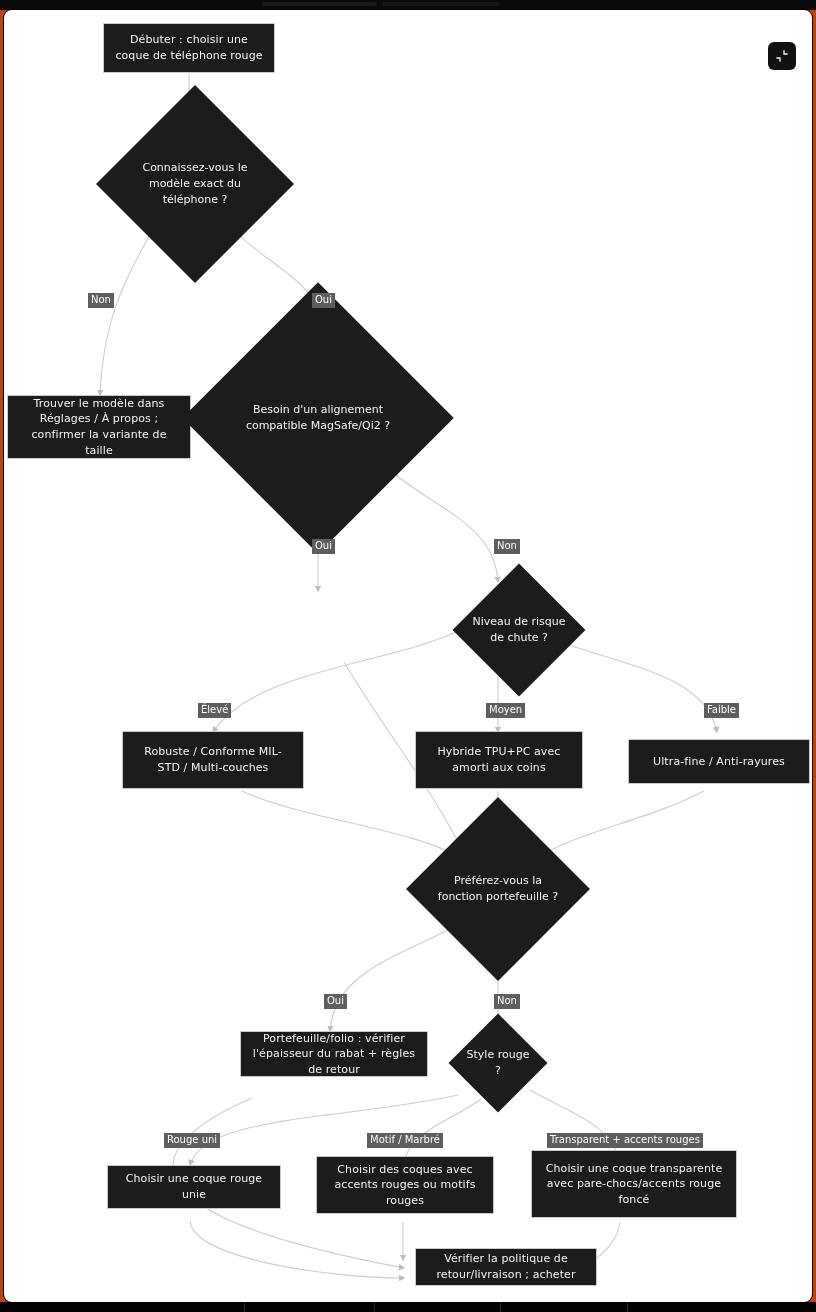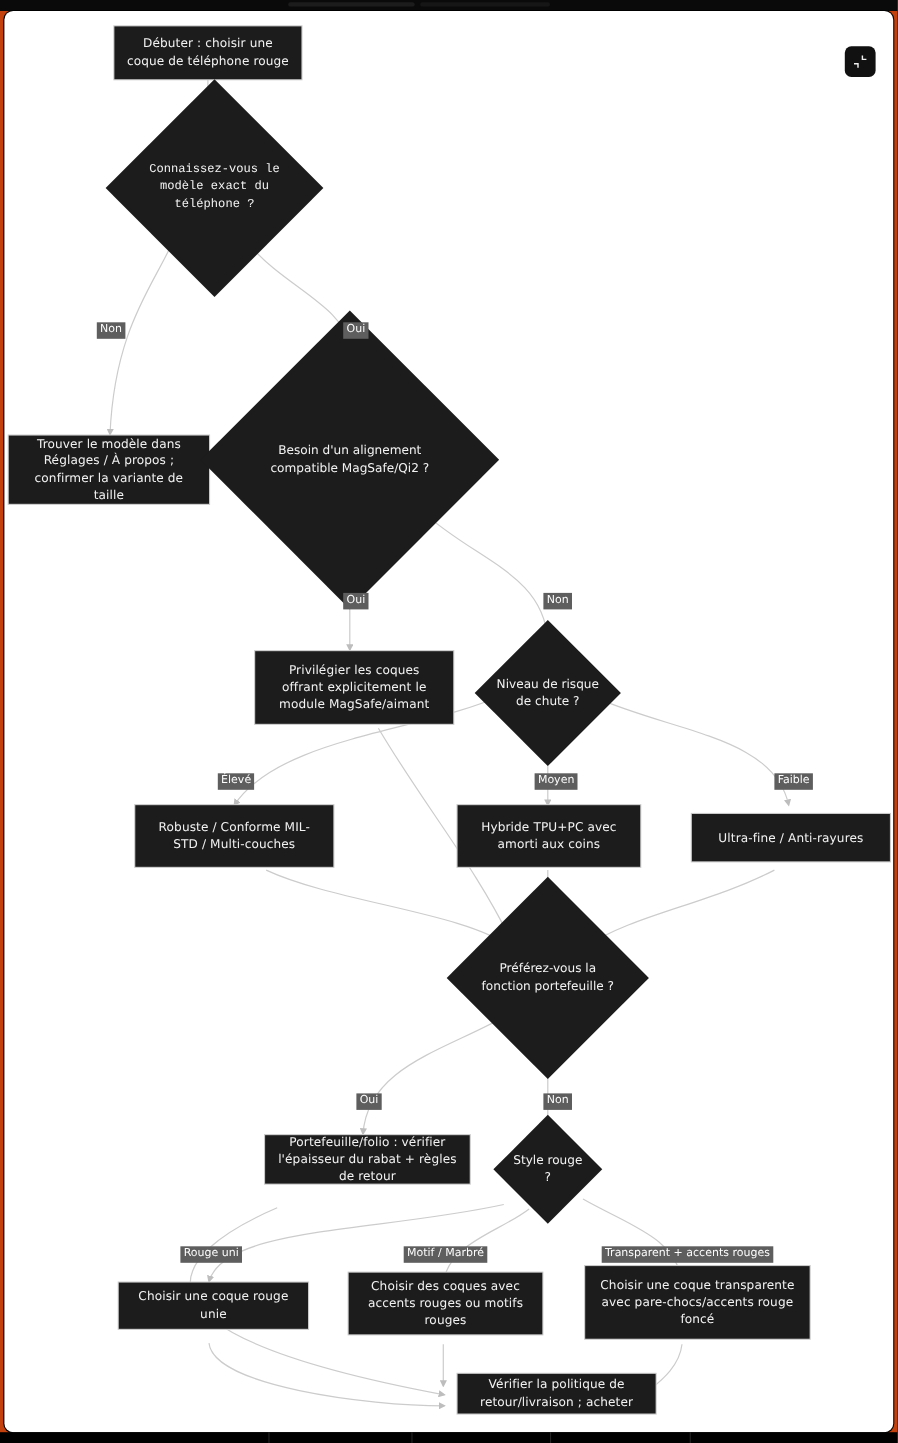--- a/index.html
+++ b/index.html
@@ -119,39 +119,36 @@
         <path d="M399,1212 L399,1250"></path>
 
         <path d="M616,1212 C612,1248 560,1262 590,1262"></path>
       </g>
     </svg>
 
     <div class="node" style="left:100px;top:14px;width:170px;height:48px;">
       <span>Débuter : choisir une coque de téléphone rouge</span>
     </div>
 
-    <div class="diamond" style="left:121px;top:91px;width:140px;height:140px;font-family:Liberation Mono, monospace;">
+    <div class="diamond" style="left:121px;top:104px;width:140px;height:140px;">
       <div class="dshape"></div>
       <div class="dtext">Connaissez-vous le modèle exact du téléphone ?</div>
     </div>
 
     <div class="node" style="left:4px;top:386px;width:182px;height:62px;">
       <span>Trouver le modèle dans Réglages / À propos ; confirmer la variante de taille</span>
     </div>
 
     <div class="diamond" style="left:218px;top:312px;width:192px;height:192px;">
       <div class="dshape"></div>
       <div class="dtext">Besoin d'un alignement compatible MagSafe/Qi2 ?</div>
     </div>
 
-    <div class="node" style="left:228px;top:582px;width:180px;height:66px;">
-      <span>Privilégier les coques offrant explicitement le module MagSafe/aimant</span>
-    </div>
-
-    <div class="diamond" style="left:447px;top:573px;width:94px;height:94px;">
+
+    <div class="diamond" style="left:468px;top:573px;width:94px;height:94px;">
       <div class="dshape"></div>
       <div class="dtext">Niveau de risque de chute ?</div>
     </div>
 
     <div class="node" style="left:119px;top:722px;width:180px;height:56px;">
       <span>Robuste / Conforme MIL-STD / Multi-couches</span>
     </div>
 
     <div class="node" style="left:412px;top:722px;width:166px;height:56px;">
       <span>Hybride TPU+PC avec amorti aux coins</span>

